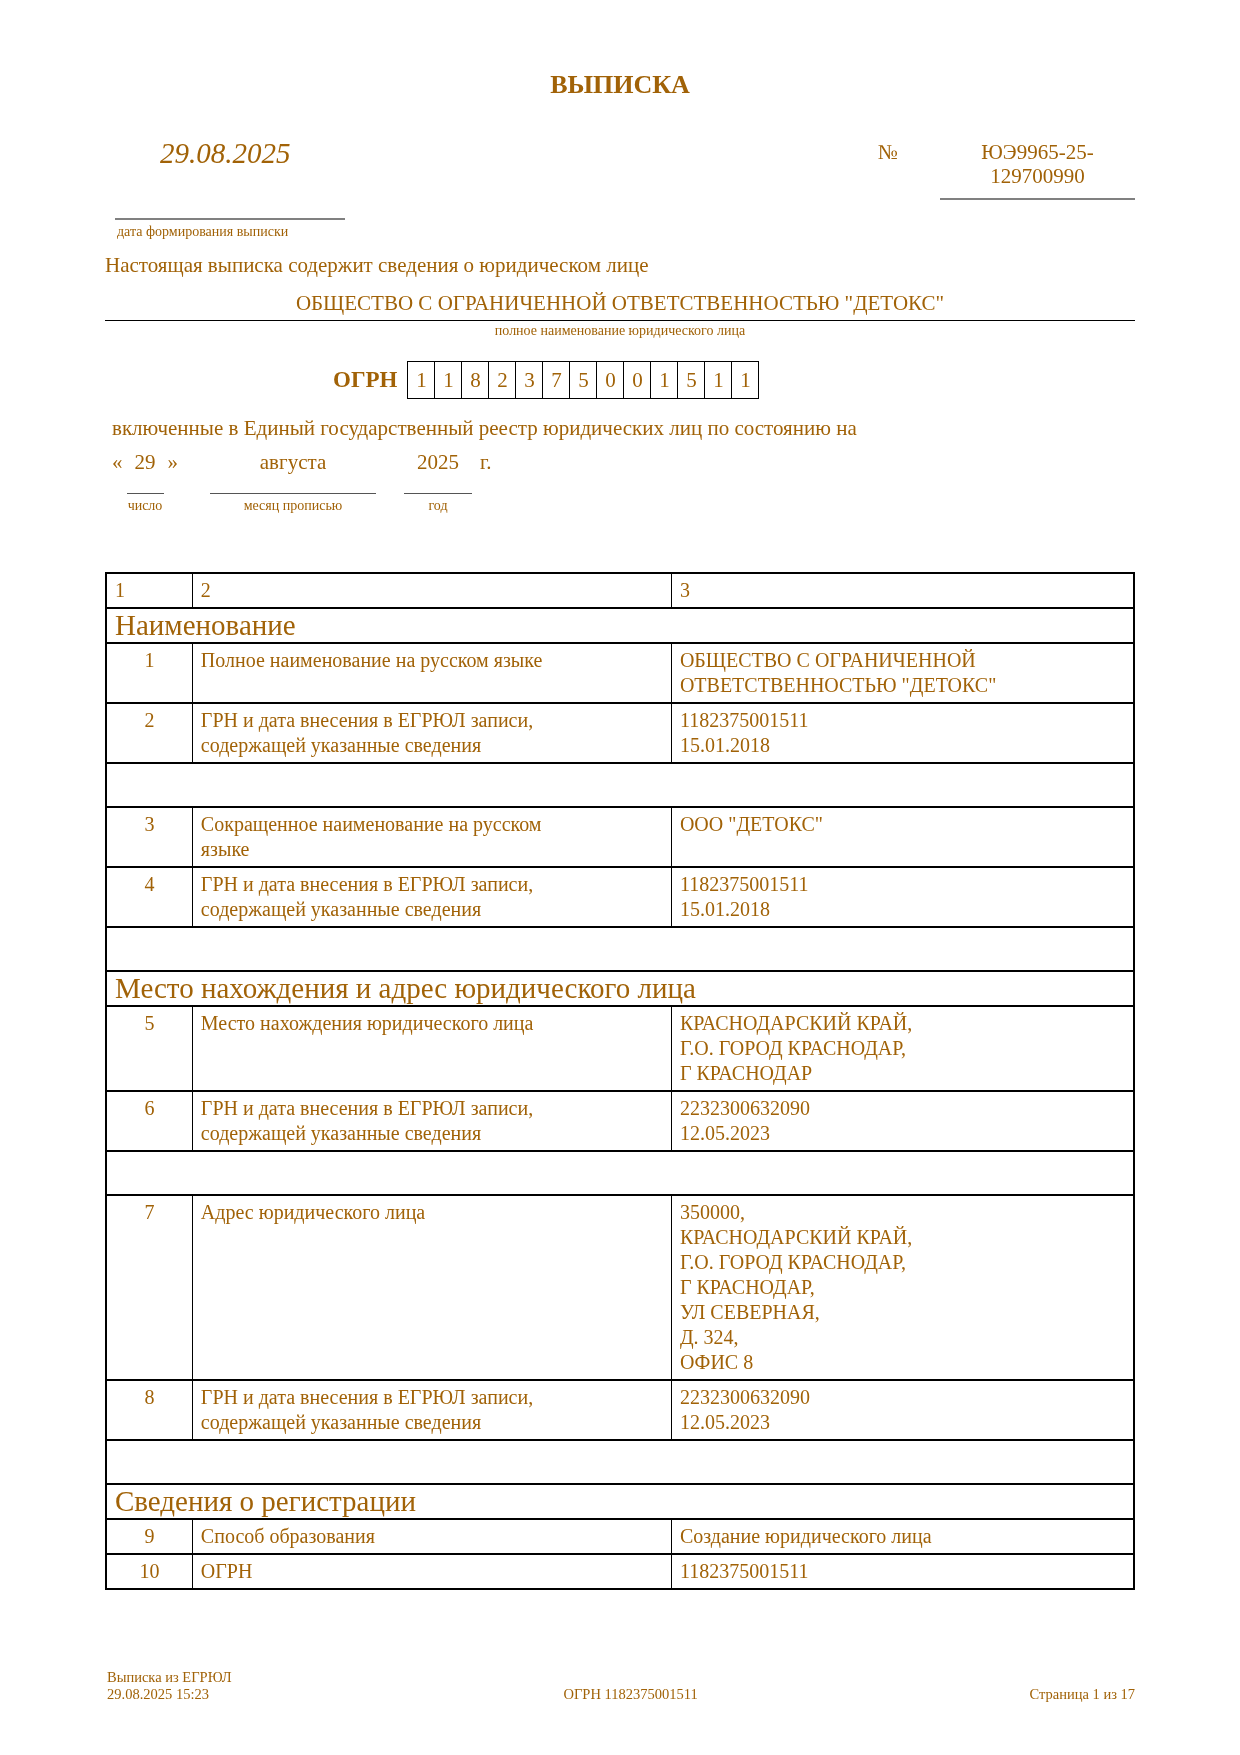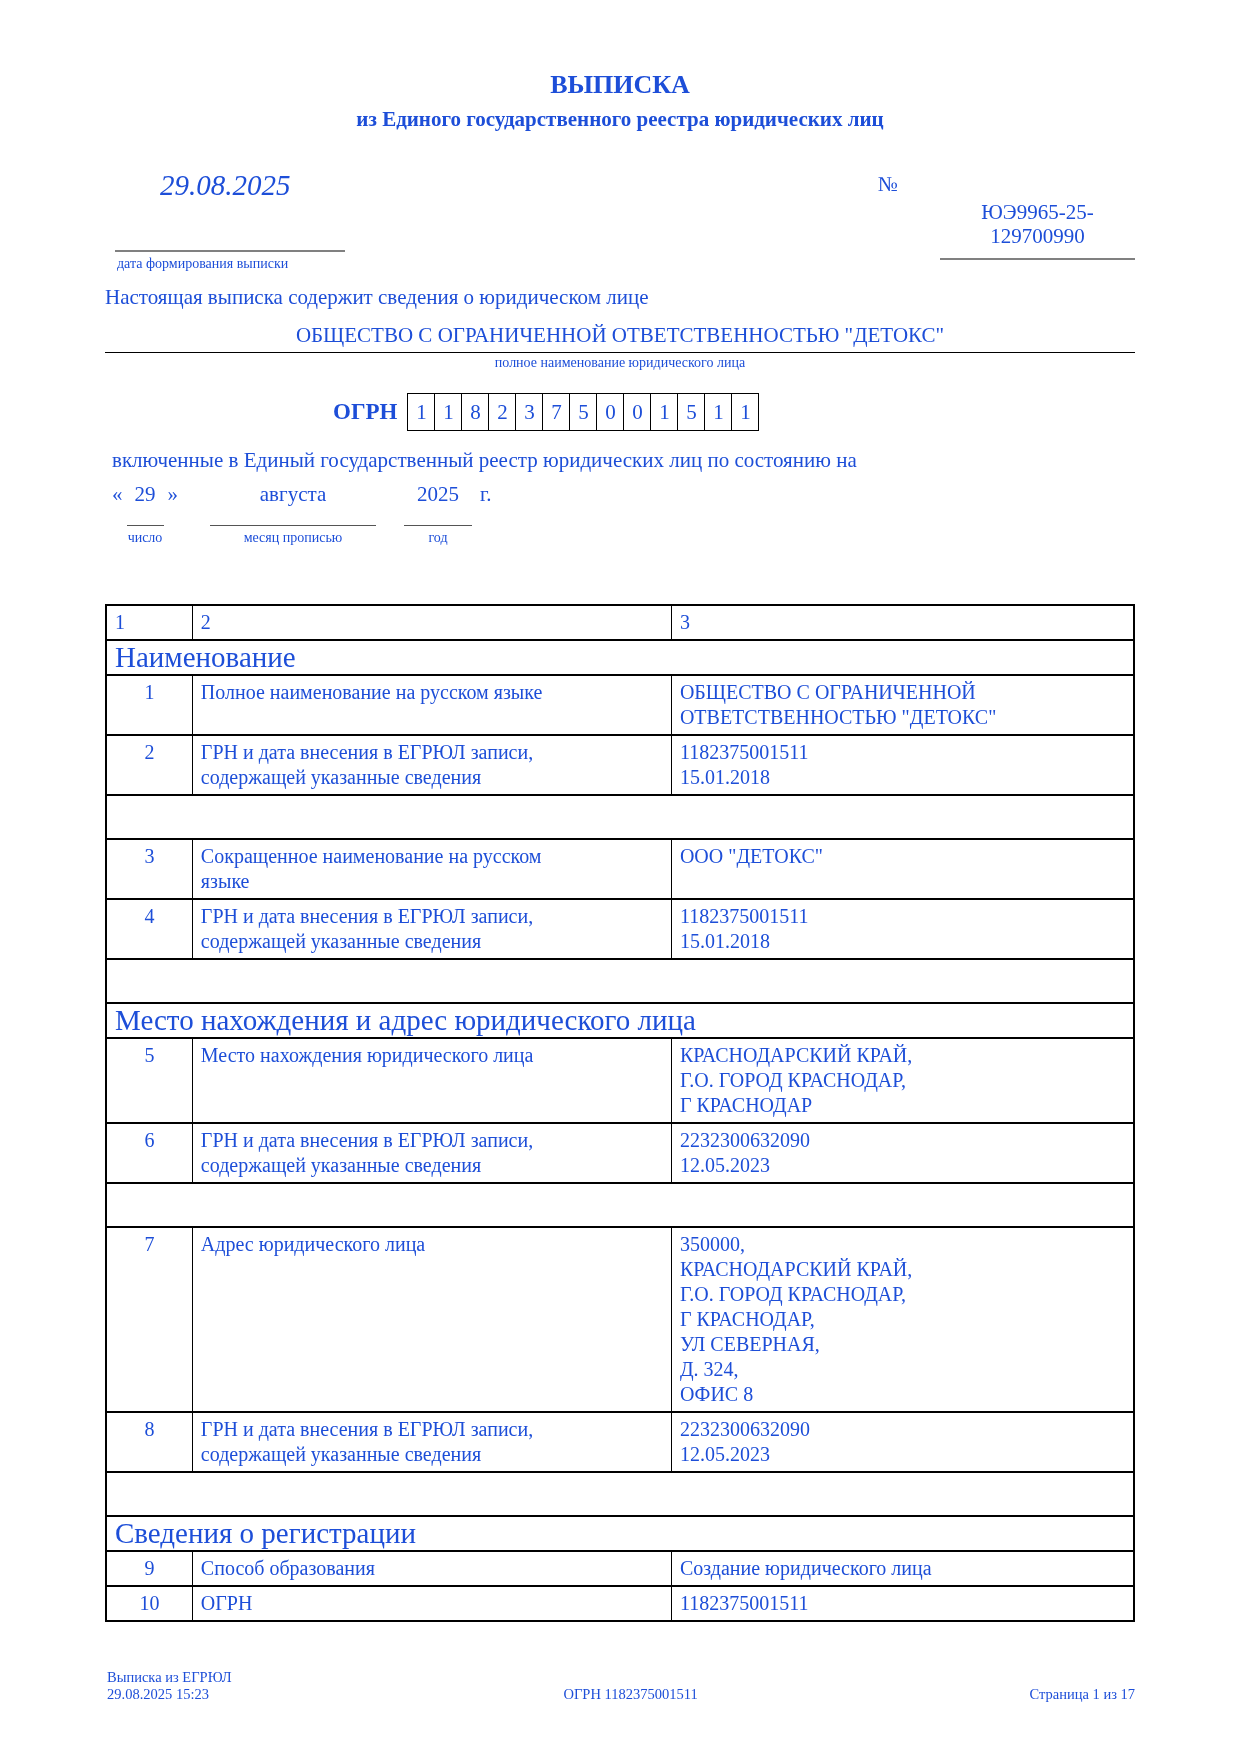--- a/index.html
+++ b/index.html
@@ -1,32 +1,32 @@
 <!DOCTYPE html>
 <html lang="ru"><head>
 <meta charset="utf-8">
 <style>
   html,body{margin:0;padding:0;background:#fff;}
   .page{
     width:1240px;height:1755px;box-sizing:border-box;
     padding:70px 105px 0 105px;position:relative;
     font-family:"Liberation Serif","DejaVu Serif",serif;
-    color:#1d4ed8;background:#fff;overflow:hidden;
+    color:#a16207;background:#fff;overflow:hidden;
   }
   .doc-title{text-align:center;font-size:26px;font-weight:bold;line-height:30px;}
   .doc-subtitle{text-align:center;font-size:21px;font-weight:bold;line-height:26px;margin-top:6px;}
   .meta-row{display:flex;justify-content:space-between;margin-top:40px;}
   .meta-left{width:340px;}
   .form-date{font-size:29px;line-height:26px;margin-left:55px;font-style:italic;}
   .form-date-line{border-top:2px solid #808080;width:230px;margin-left:10px;margin-top:52px;}
   .caption{font-size:14px;line-height:16px;}
   .form-date-caption{margin-left:12px;margin-top:4px;}
   .meta-right{display:flex;align-items:flex-start;}
   .num-label{font-size:21px;line-height:24px;margin-right:42px;}
-  .num-value{width:195px;text-align:center;font-size:21px;line-height:24px;margin-top:28px;}
+  .num-value{width:195px;text-align:center;font-size:21px;line-height:24px;}
   .num-line{border-top:2px solid #808080;width:195px;margin-top:10px;}
   .intro{font-size:21px;line-height:26px;margin-top:12px;}
   .company{font-size:21px;line-height:26px;text-align:center;margin-top:12px;}
   .company-rule{border-top:1.5px solid #000;margin-top:4px;}
   .company-caption{text-align:center;margin-top:2px;}
   .ogrn-row{display:flex;align-items:center;margin-top:22px;width:fit-content;margin-left:228px;}
   .ogrn-label{font-size:23px;font-weight:bold;margin-right:10px;}
   .ogrn-boxes{display:flex;}
   .ogrn-box{width:26px;height:36px;border:1px solid #000;margin-left:-1px;
     display:flex;align-items:center;justify-content:center;font-size:21px;}
@@ -60,21 +60,20 @@
     display:flex;justify-content:space-between;align-items:flex-end;font-size:14.5px;line-height:17px;}
   .footer-center{text-align:center;}
   .footer-right{text-align:right;}
 </style>
 </head>
 <body>
 
 <div class="page">
 
   <div class="doc-title">ВЫПИСКА</div>
-  <div class="doc-subtitle">из Единого государственного реестра юридических лиц</div>
 
   <div class="meta-row">
     <div class="meta-left">
       <div class="form-date">29.08.2025</div>
       <div class="form-date-line"></div>
       <div class="caption form-date-caption">дата формирования выписки</div>
     </div>
     <div class="meta-right">
       <div class="num-label">№</div>
       <div class="num-value">

